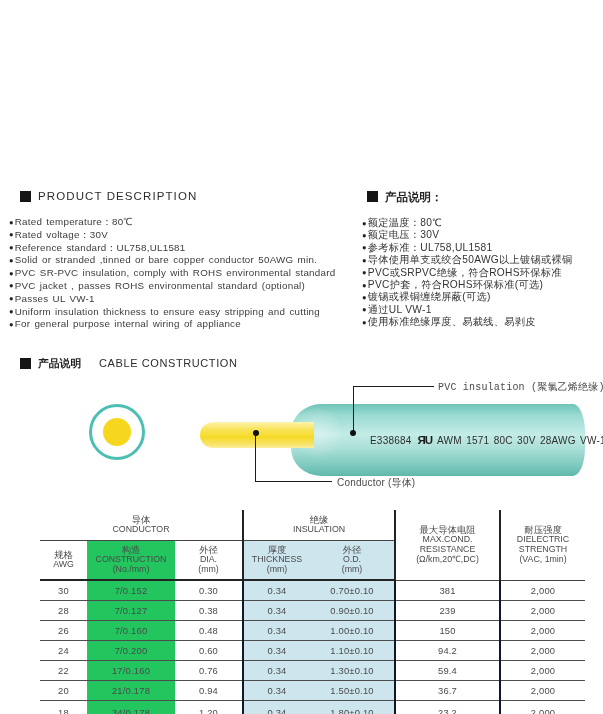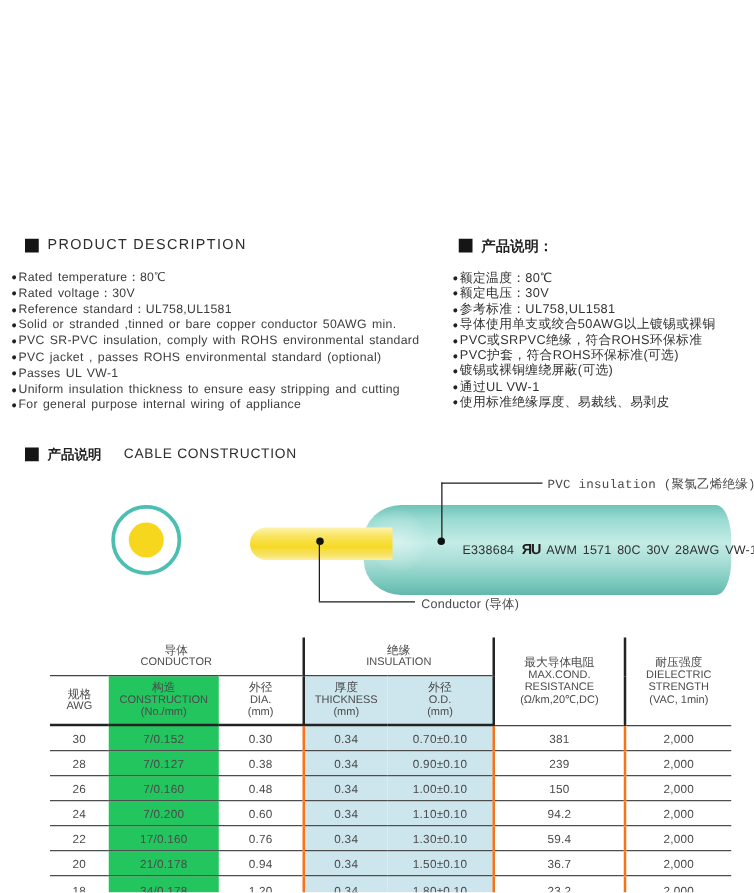--- a/index.html
+++ b/index.html
@@ -46,21 +46,21 @@
   table.spec { border-collapse:collapse; table-layout:fixed; width:545px; }
   table.spec th, table.spec td { padding:0; margin:0; font-weight:normal; text-align:center;
                                  vertical-align:middle; color:#4a4a4a; }
   table.spec th { font-size:8.8px; line-height:9.8px; }
   table.spec th .cnh { font-size:9.4px; }
   table.spec th span { display:block; }
   tr.grp th { height:30px; border-bottom:1px solid #444; }
   tr.sub th { height:38px; border-bottom:2px solid #232323; }
   th.span2 { border-bottom:2px solid #232323; }
   .vr { border-right:2px solid #232323; }
-  td.vr { border-right:2px solid #f97316; }
+  td.vr { border-right:2px solid #0f172a; }
   .bg-y { background:#22c55e; }
   .bg-b { background:#cde6ee; }
   tbody td { height:19px; font-size:9.4px; border-bottom:1px solid #4d4d4d; letter-spacing:0.2px; }
   tbody tr:last-child td { height:22px; border-bottom:none; }
 </style>
 </head>
 <body>
 
 <div class="page">
 

